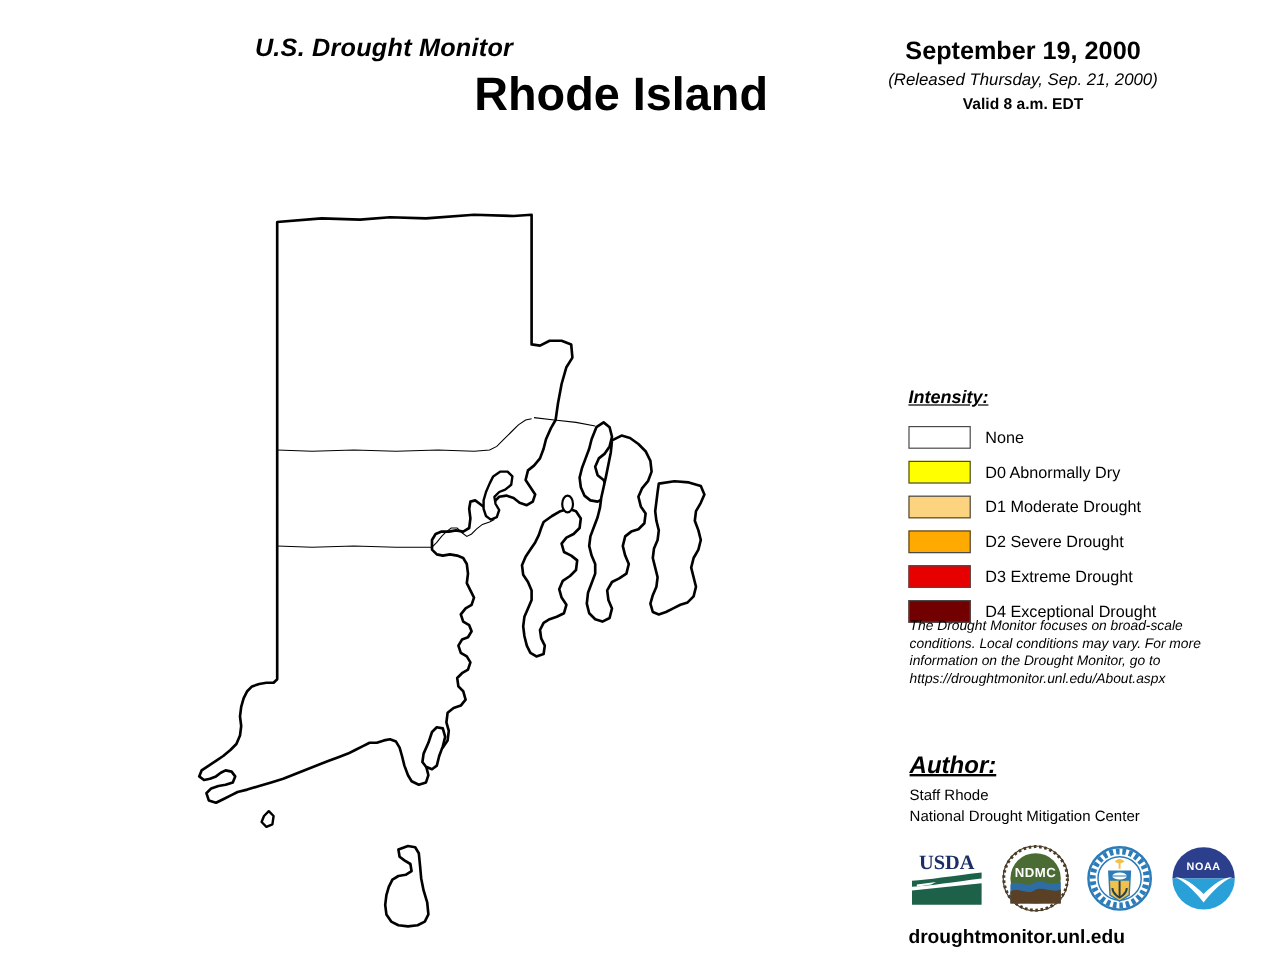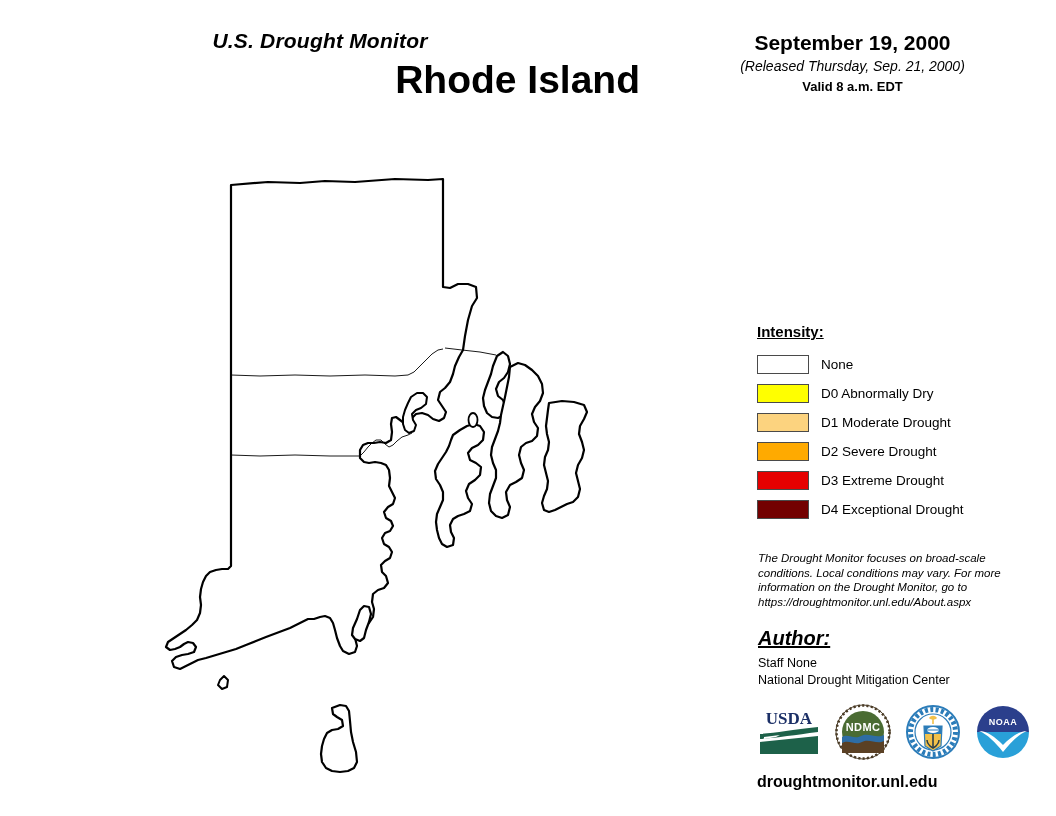--- a/index.html
+++ b/index.html
@@ -83,20 +83,21 @@
   
   #legend {
     position: absolute;
     left: 757px;
     top: 322px;
     width: 280px;
   }
   #legend-heading {
     font-size: 15px;
     font-weight: bold;
+    font-style: italic;
     text-decoration: underline;
     line-height: 20px;
     margin-bottom: 8px;
   }
   .legend-row {
     display: flex;
     align-items: center;
     height: 29px;
   }
   .swatch {
@@ -110,21 +111,21 @@
     font-size: 13.5px;
     line-height: 16px;
     margin-left: 12px;
     white-space: nowrap;
   }
 
   
   #disclaimer {
     position: absolute;
     left: 758px;
-    top: 551px;
+    top: 515px;
     width: 262px;
     font-size: 11.5px;
     font-style: italic;
     line-height: 14.6px;
   }
 
   
   #author-block {
     position: absolute;
     left: 758px;
@@ -378,21 +379,21 @@
   <div class="legend-row">
     <div class="swatch" style="background:#730000"></div>
     <div class="legend-label">D4 Exceptional Drought</div>
   </div>
 </div>
 
 <div id="disclaimer">The Drought Monitor focuses on broad-scale conditions. Local conditions may vary. For more information on the Drought Monitor, go to https://droughtmonitor.unl.edu/About.aspx</div>
 
 <div id="author-block">
   <div id="author-heading">Author:</div>
-  <div class="author-line">Staff None</div>
+  <div class="author-line">Staff Rhode</div>
   <div class="author-line">National Drought Mitigation Center</div>
 </div>
 
 <div id="logo-row">
 
   <svg class="logo" id="logo-usda" width="62" height="52" viewBox="0 0 62 52">
     <rect x="0" y="0" width="62" height="52" fill="#ffffff"></rect>
     <text x="31" y="20" text-anchor="middle" font-family="Liberation Serif, serif" font-size="17" font-weight="bold" fill="#1b2f66">USDA</text>
     <path d="M2,30 C16,29 34,26 60,23 L60,28 C36,31 18,34 2,35 Z" fill="#1d6149"></path>
     <path d="M2,38 L60,32 L60,50 L2,50 Z" fill="#1d6149"></path>

